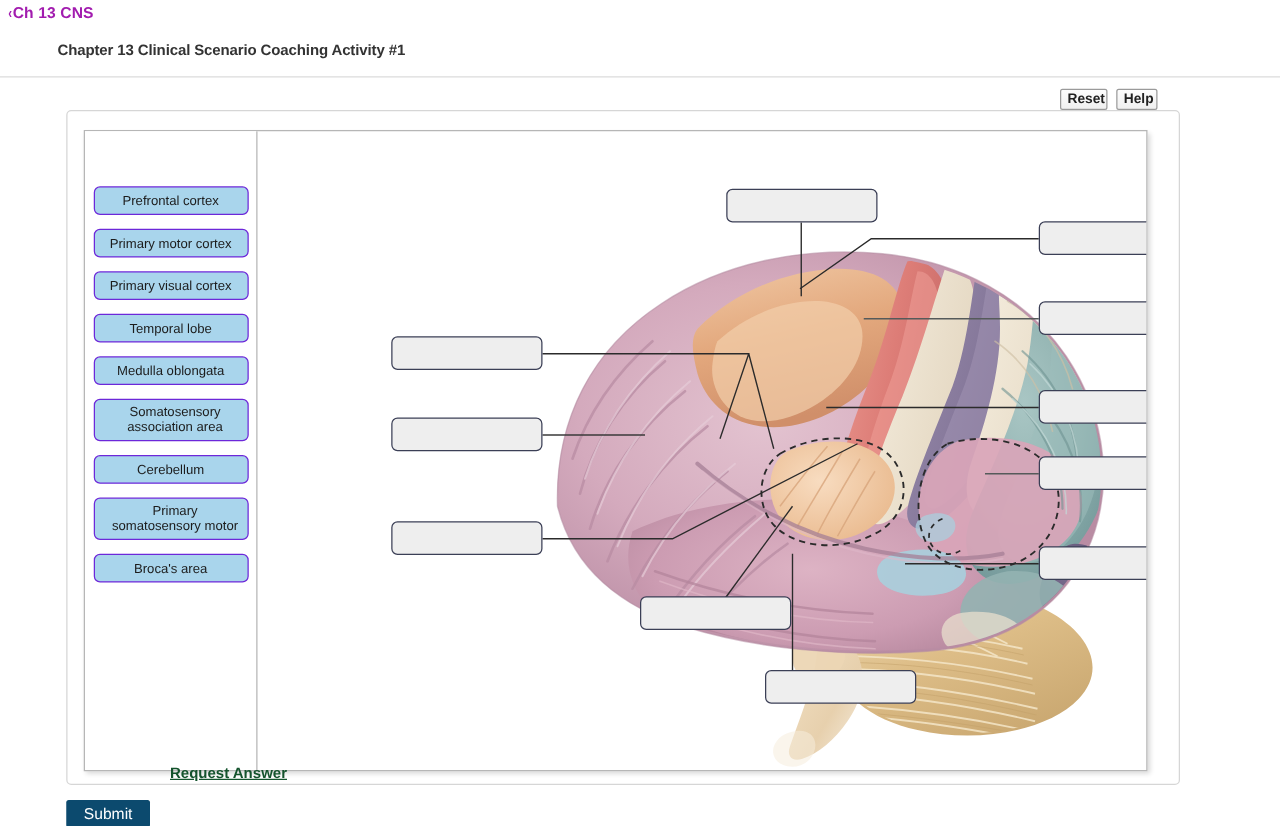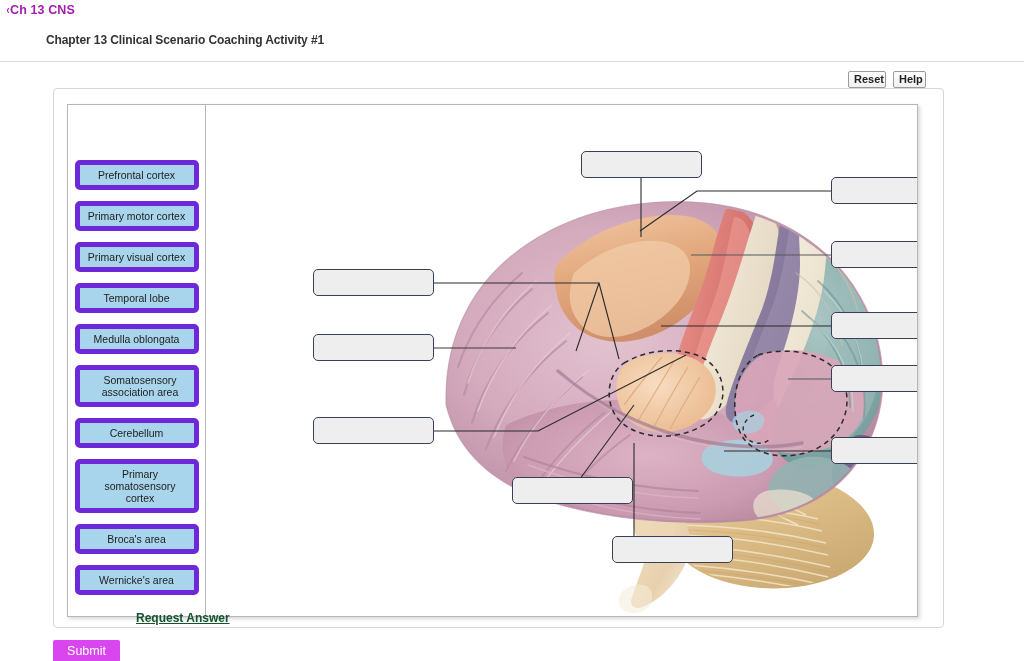--- a/index.html
+++ b/index.html
@@ -116,25 +116,25 @@
     width: 138px;
     height: 100%;
     box-sizing: border-box;
     border-right: 1px solid #b6b6b6;
     background: #ffffff;
     padding-top: 44px;
   }
   .bank-item {
     position: relative;
     width: 124px;
-    margin: 11px auto 11px auto;
+    margin: 0 auto 11px auto;
     min-height: 23px;
     box-sizing: border-box;
     background: #a9d5ec;
-    border: 5px solid #6d28d9;
+    border: 1px solid #6d28d9;
     border-radius: 5px;
     font-size: 10.5px;
     line-height: 12px;
     color: #1c1c1c;
     text-align: center;
     display: flex;
     align-items: center;
     justify-content: center;
     padding: 4px 3px;
     cursor: pointer;
@@ -170,21 +170,21 @@
   }
 
   
   #submit-button {
     position: absolute;
     left: 53px;
     top: 640px;
     width: 67px;
     height: 22px;
     box-sizing: border-box;
-    background: #d946ef;
+    background: #0c4a6e;
     border: none;
     border-radius: 2px;
     color: #ffffff;
     font-family: "Liberation Sans", sans-serif;
     font-size: 12.5px;
     font-weight: normal;
     text-align: center;
     line-height: 22px;
     cursor: pointer;
   }
@@ -218,23 +218,22 @@
 <div id="workspace">
 
   <div id="word-bank">
       <div class="bank-item">Prefrontal cortex</div>
       <div class="bank-item">Primary motor cortex</div>
       <div class="bank-item">Primary visual cortex</div>
       <div class="bank-item">Temporal lobe</div>
       <div class="bank-item">Medulla oblongata</div>
       <div class="bank-item two-line">Somatosensory association area</div>
       <div class="bank-item">Cerebellum</div>
-      <div class="bank-item two-line">Primary somatosensory cortex</div>
+      <div class="bank-item two-line">Primary somatosensory motor</div>
       <div class="bank-item">Broca's area</div>
-      <div class="bank-item">Wernicke's area</div>
     </div>
 
   <div id="diagram-stage">
 
     <svg id="stage-svg" width="712" height="511" viewBox="0 0 712 511">
       <defs>
 
         <radialGradient id="gPink" cx="38%" cy="42%" r="62%">
           <stop offset="0%" stop-color="#e3c3d0"></stop>
           <stop offset="55%" stop-color="#d4aabd"></stop>

